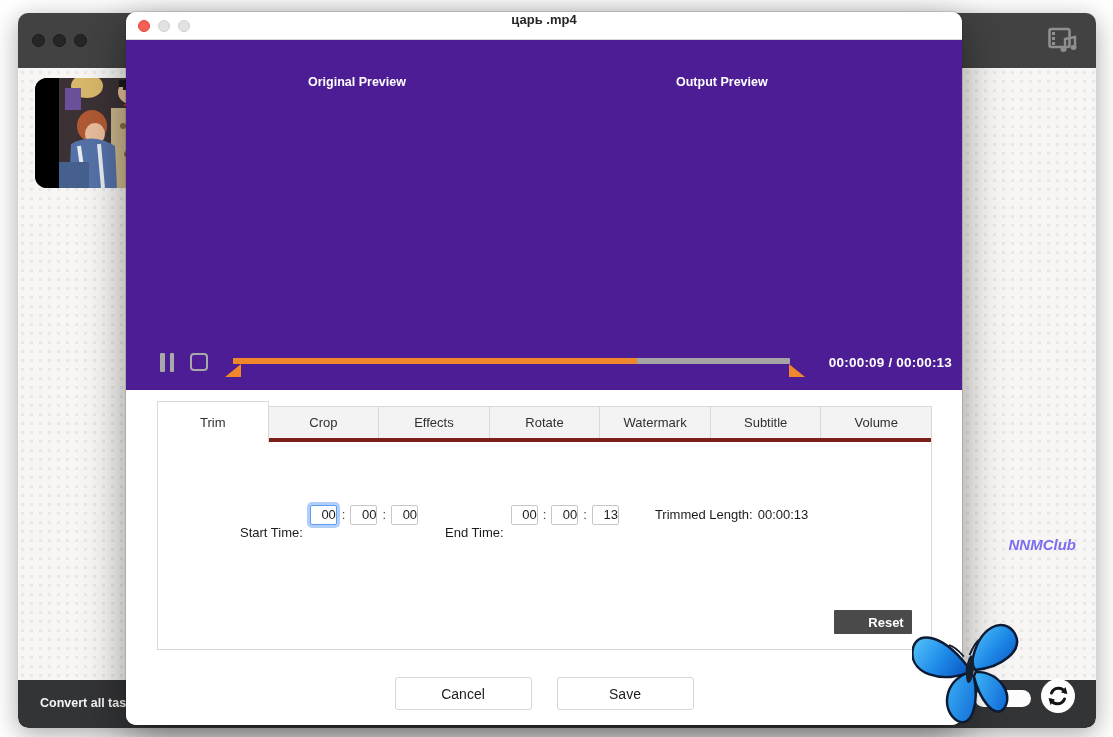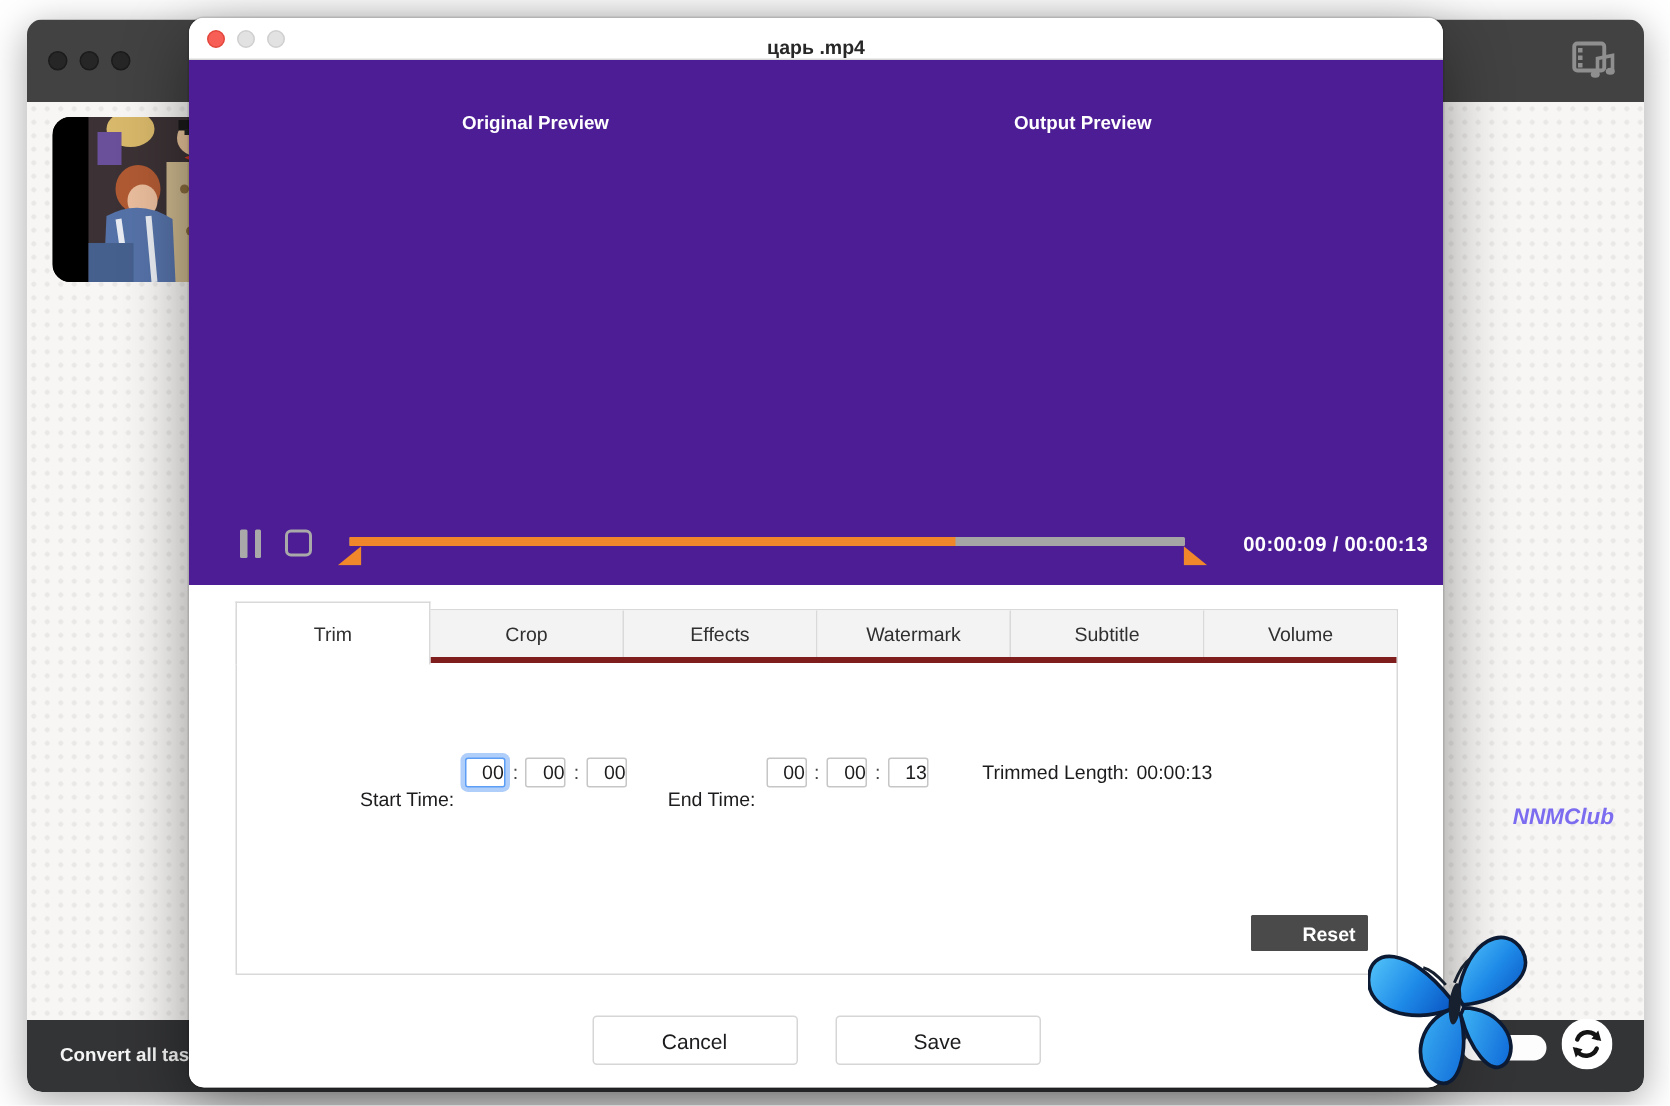--- a/index.html
+++ b/index.html
@@ -30,21 +30,21 @@
                    font-weight:bold; white-space:nowrap; }
   .toggle-pill { position:absolute; left:957px; top:10px; width:56px; height:17px;
                  border-radius:9px; background:#fdfdfd; }
   .refresh-btn { position:absolute; left:1023px; top:-1px; width:34px; height:34px; }
 
   
   .dialog { position:absolute; left:126px; top:12px; width:836px; height:713px;
             background:#fff; border-radius:10px; overflow:hidden; z-index:10;
             box-shadow:0 14px 44px rgba(0,0,0,.42), 0 0 0 1px rgba(0,0,0,.12); }
   .dlg-titlebar { position:relative; height:28px; background:#fff; border-bottom:1px solid #d7d7d7;
-                  display:flex; align-items:flex-end; justify-content:center; }
+                  display:flex; align-items:flex-start; justify-content:center; }
   .dlg-lights { position:absolute; left:12px; top:0; height:28px; display:flex; align-items:center; }
   .light { width:12px; height:12px; border-radius:50%; margin-right:8px; }
   .light.red { background:#f75e55; border:1px solid #e2463c; }
   .light.gray { background:#e2e2e2; border:1px solid #cfcfcf; }
   .dlg-title { font-size:13px; font-weight:bold; color:#272727; }
 
   .preview { position:relative; height:350px; background:#4c1d95; }
   .pv-label { position:absolute; top:35px; color:#fff; font-size:12.5px; font-weight:bold; }
   .pv-label.orig { left:182px; }
   .pv-label.outp { left:550px; }
@@ -187,20 +187,21 @@
 
       <span class="time-display">00:00:09 / 00:00:13</span>
     </div>
 
     <div class="dlg-body">
       <div class="panel">
         <div class="tabs">
           <div class="tab active">Trim</div>
           <div class="tab">Crop</div>
           <div class="tab">Effects</div>
+          <div class="tab">Rotate</div>
           <div class="tab">Watermark</div>
           <div class="tab">Subtitle</div>
           <div class="tab">Volume</div>
         </div>
 
         <div class="form-row">
           <span class="lbl">Start Time:</span>
           <input class="tfield focused" value="00" style="">
           <span class="colon">:</span>
           <input class="tfield" value="00" style="">

